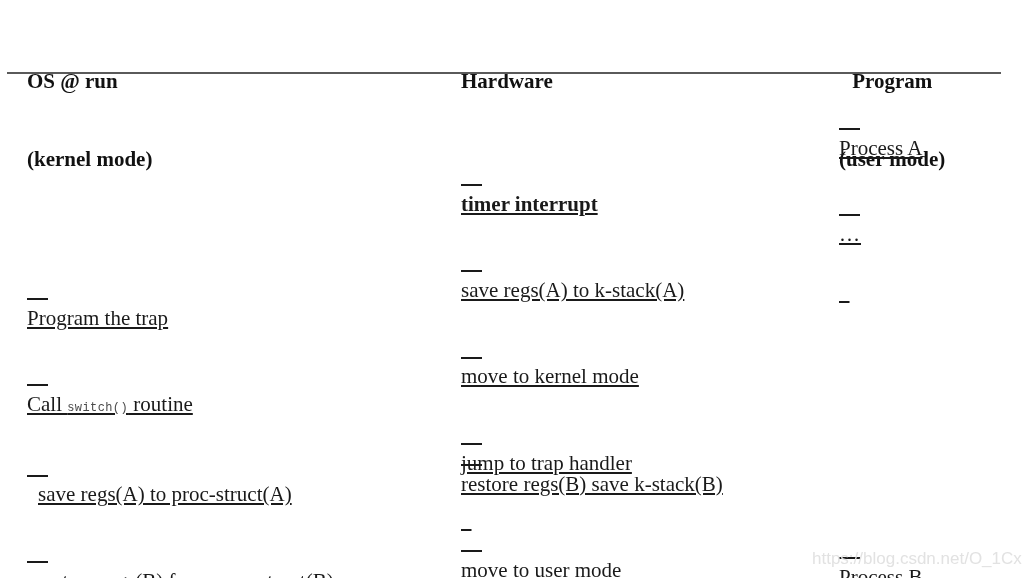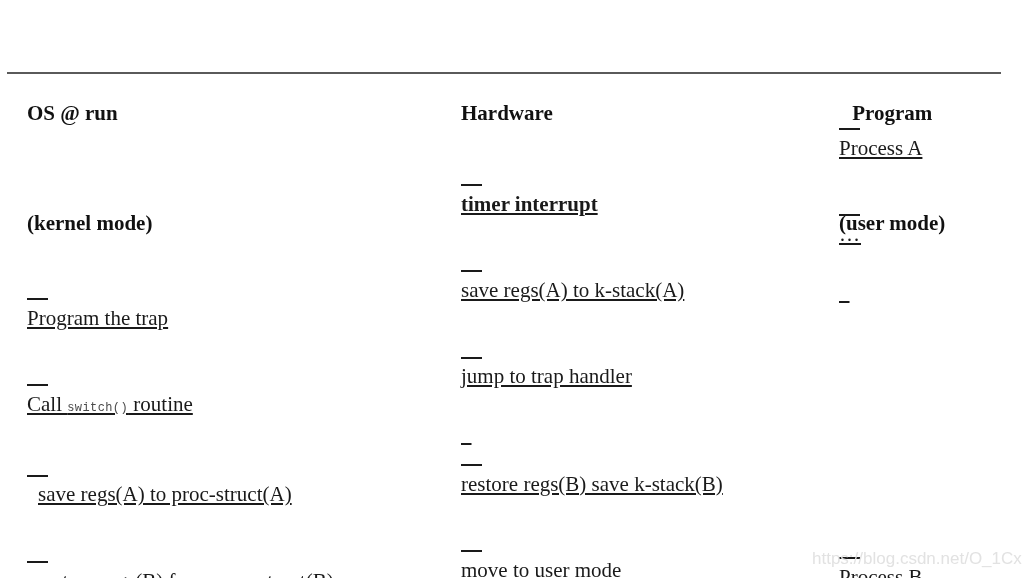--- a/index.html
+++ b/index.html
@@ -24,21 +24,21 @@
 
   
   .col-header {
     position: absolute;
     font-weight: bold;
     font-size: 21px;
     line-height: 26px;
     color: #111111;
     white-space: pre;
   }
-  .col-header .hdr-line { display: block; margin-top: 32px; }
+  .col-header .hdr-line { display: block; }
 
   #header-os       { left: 27px;  top: 16px; }
   #header-hardware { left: 461px; top: 16px; }
   #header-program  { left: 839px; top: 16px; text-align: center; }
 
   
   .head-rule {
     position: absolute;
     left: 7px;
     top: 72px;
@@ -116,20 +116,21 @@
   <div class="head-rule"></div>
 
   <div class="block" id="prog-block-1">
     <span class="line">Process A</span>
     <span class="dots">…</span>
   </div>
 
   <div class="block" id="hw-block-1">
     <span class="line bold">timer interrupt</span>
     <span class="line">save regs(A) to k-stack(A)</span>
+    <span class="line">move to kernel mode</span>
     <span class="line">jump to trap handler</span>
   </div>
 
   <div class="block" id="os-block">
     <span class="line">Program the trap</span>
     <span class="line"><span>Call </span><span class="mono">switch()</span><span> routine</span></span>
     <span class="line indent">save regs(A) to proc-struct(A)</span>
     <span class="line indent">restore regs(B) from proc-struct(B)</span>
     
     

